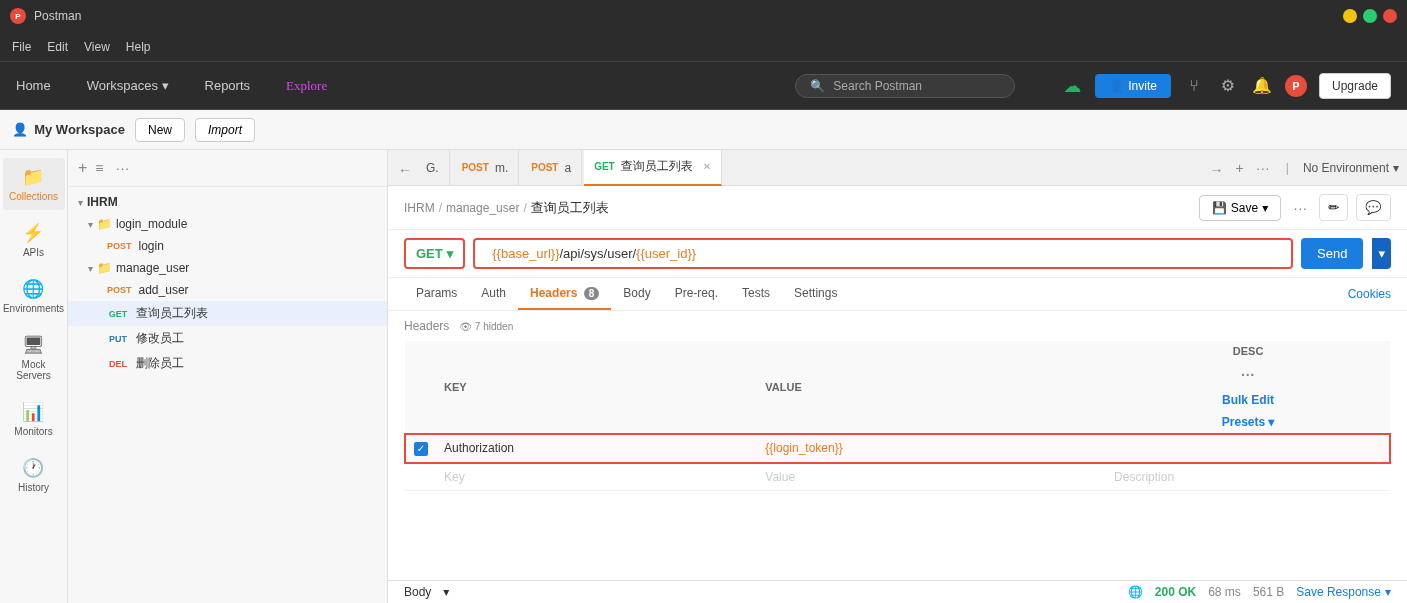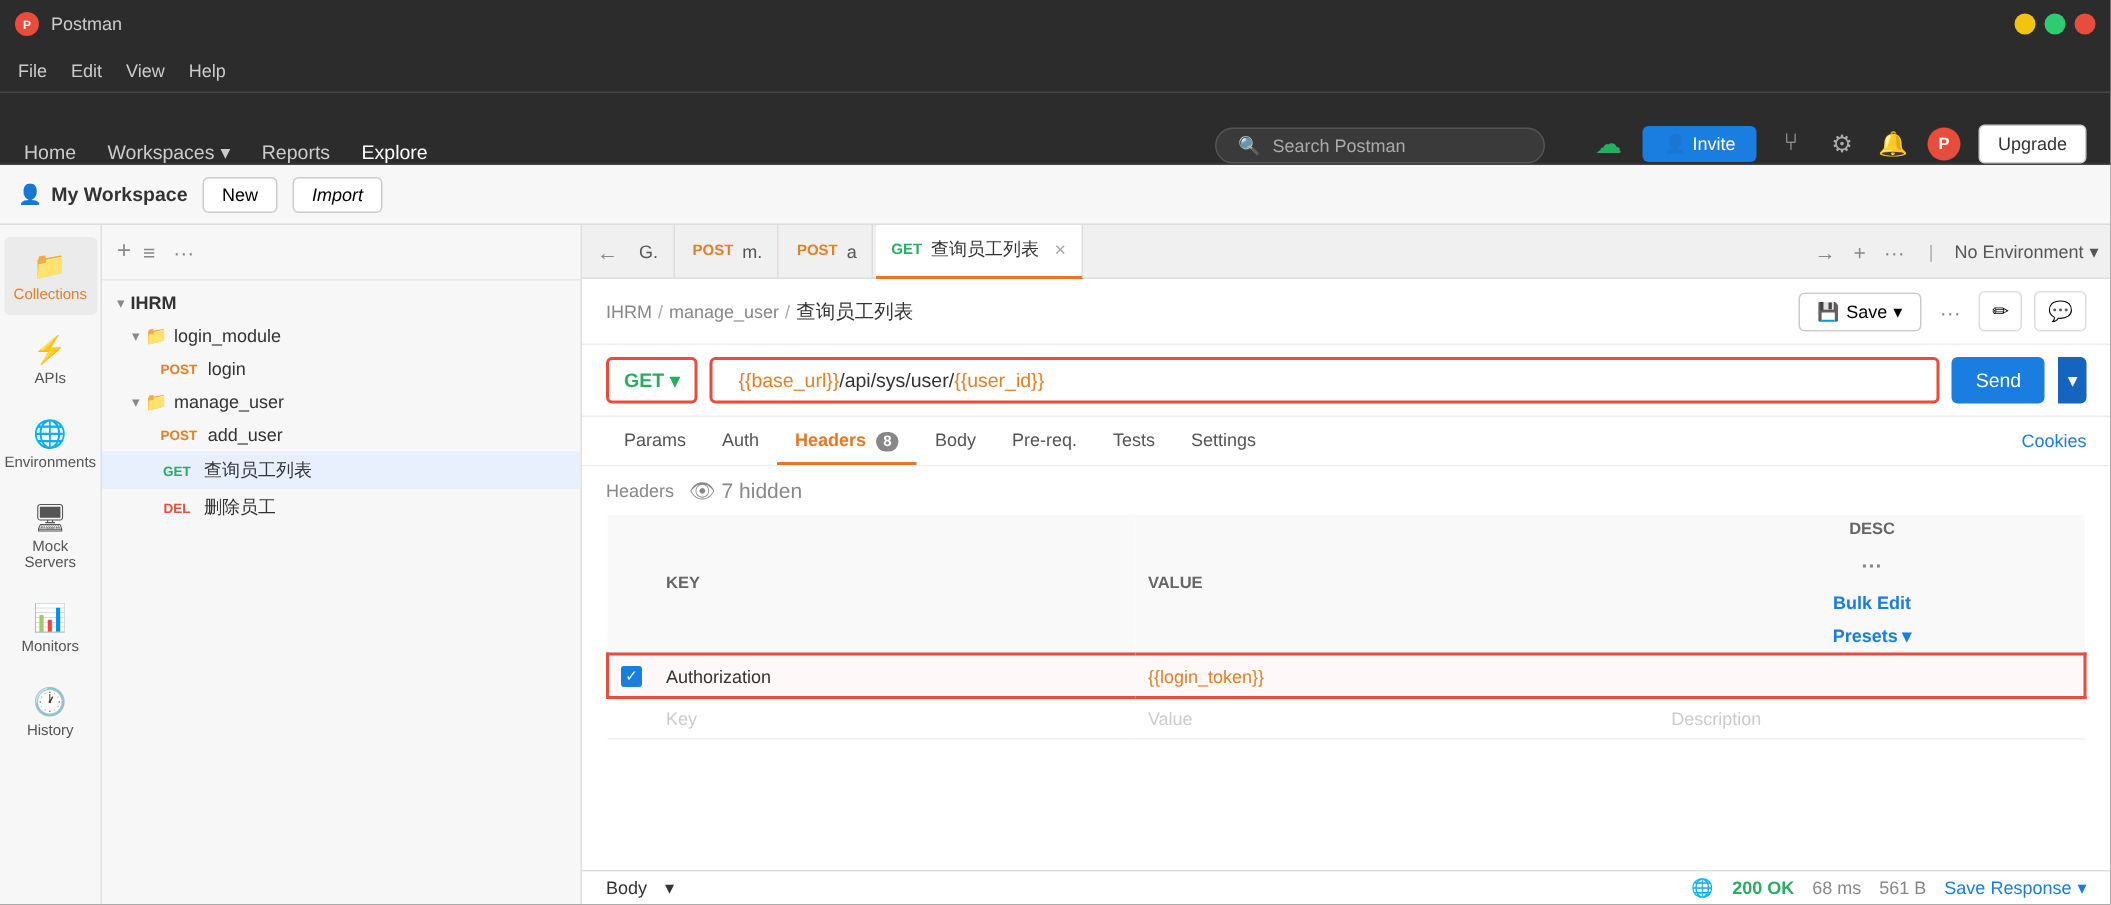--- a/index.html
+++ b/index.html
@@ -16,25 +16,25 @@
     .title-btn.close { background: #e74c3c; }
 
     
     .menu-bar { background: #2c2c2c; height: 30px; display: flex; align-items: center; padding: 0 12px; gap: 16px; color: #ccc; font-size: 12px; border-bottom: 1px solid #444; }
     .menu-item { cursor: pointer; }
 
     
     .app-container { display: flex; flex-direction: column; height: calc(603px - 62px); background: #f0f0f0; }
 
     
-    .top-nav { background: #2c2c2c; height: 48px; display: flex; align-items: flex-end; padding: 0 16px; gap: 21px; border-bottom: 1px solid #444; }
+    .top-nav { background: #2c2c2c; height: 48px; display: flex; align-items: center; padding: 0 16px; gap: 36px; border-bottom: 1px solid #444; }
     .nav-home { color: #ccc; font-size: 13px; cursor: pointer; }
     .nav-workspaces { color: #ccc; font-size: 13px; cursor: pointer; display: flex; align-items: center; gap: 4px; }
     .nav-reports { color: #ccc; font-size: 13px; cursor: pointer; }
-    .nav-explore { color: #ffffff; font-size: 13px; cursor: pointer; }
+    .nav-explore { color: #d946ef; font-size: 13px; cursor: pointer; font-family: Liberation Serif, serif; }
     .search-bar { margin-left: auto; background: #3a3a3a; border: 1px solid #555; border-radius: 20px; padding: 4px 14px; display: flex; align-items: center; gap: 8px; width: 220px; color: #aaa; font-size: 12px; }
     .nav-actions { display: flex; align-items: center; gap: 12px; margin-left: 10px; }
     .invite-btn { background: #1a7de0; color: white; border: none; border-radius: 4px; padding: 5px 14px; font-size: 12px; cursor: pointer; display: flex; align-items: center; gap: 4px; }
     .nav-icon { width: 22px; height: 22px; border-radius: 50%; display: flex; align-items: center; justify-content: center; color: #aaa; font-size: 14px; cursor: pointer; }
     .nav-icon.orange-circle { background: #e74c3c; color: white; font-size: 11px; font-weight: bold; }
     .upgrade-btn { background: white; color: #333; border: 1px solid #ccc; border-radius: 4px; padding: 5px 12px; font-size: 12px; cursor: pointer; }
 
     
     .workspace-bar { background: #f7f7f7; height: 40px; display: flex; align-items: center; padding: 0 12px; gap: 10px; border-bottom: 1px solid #ddd; }
     .workspace-title { font-size: 13px; font-weight: 600; color: #333; display: flex; align-items: center; gap: 6px; }
@@ -100,21 +100,21 @@
     
     .request-tabs { display: flex; align-items: center; padding: 0 16px; border-bottom: 1px solid #eee; background: white; }
     .req-tab { padding: 8px 12px; cursor: pointer; font-size: 12px; color: #555; border-bottom: 2px solid transparent; }
     .req-tab.active { color: #e87722; border-bottom: 2px solid #e87722; font-weight: 600; }
     .req-tab-badge { background: #888; color: white; border-radius: 8px; padding: 1px 5px; font-size: 10px; margin-left: 3px; }
     .cookies-link { margin-left: auto; color: #1a7de0; font-size: 12px; cursor: pointer; }
 
     
     .headers-section { padding: 8px 16px; background: white; flex: 1; overflow-y: auto; }
     .headers-subbar { display: flex; align-items: center; gap: 10px; margin-bottom: 8px; color: #888; font-size: 12px; }
-    .hidden-badge { color: #888; font-size: 14px; }
+    .hidden-badge { color: #888; font-size: 10px; }
     .headers-table { width: 100%; border-collapse: collapse; }
     .headers-table th { text-align: left; font-size: 11px; font-weight: 600; color: #666; padding: 4px 8px; border-bottom: 1px solid #eee; background: #f9f9f9; }
     .headers-table td { padding: 6px 8px; border-bottom: 1px solid #f0f0f0; font-size: 12px; vertical-align: middle; }
     .header-row-highlighted { border: 2px solid #e74c3c; }
     .header-row-highlighted td { background: #fff8f8; }
     .check-box { width: 14px; height: 14px; background: #1a7de0; border-radius: 2px; display: inline-flex; align-items: center; justify-content: center; color: white; font-size: 10px; }
     .key-text { color: #333; }
     .val-var { color: #e67e22; }
     .desc-text { color: #aaa; font-size: 11px; }
     .bulk-edit-btn { color: #1a7de0; font-size: 12px; cursor: pointer; }
@@ -251,20 +251,24 @@
           </div>
           <div class="tree-item tree-indent-2">
             <span class="method-badge method-post">POST</span>
             <span>add_user</span>
           </div>
           <div class="tree-item tree-indent-2 active">
             <span class="method-badge method-get">GET</span>
             <span>查询员工列表</span>
           </div>
           <div class="tree-item tree-indent-2">
+            <span class="method-badge method-put">PUT</span>
+            <span>修改员工</span>
+          </div>
+          <div class="tree-item tree-indent-2">
             <span class="method-badge method-del">DEL</span>
             <span>删除员工</span>
           </div>
         </div>
       </div>
 
       <div class="main-content">
 
         <div class="tabs-bar">
           <button class="tab-nav-btn">←</button>

